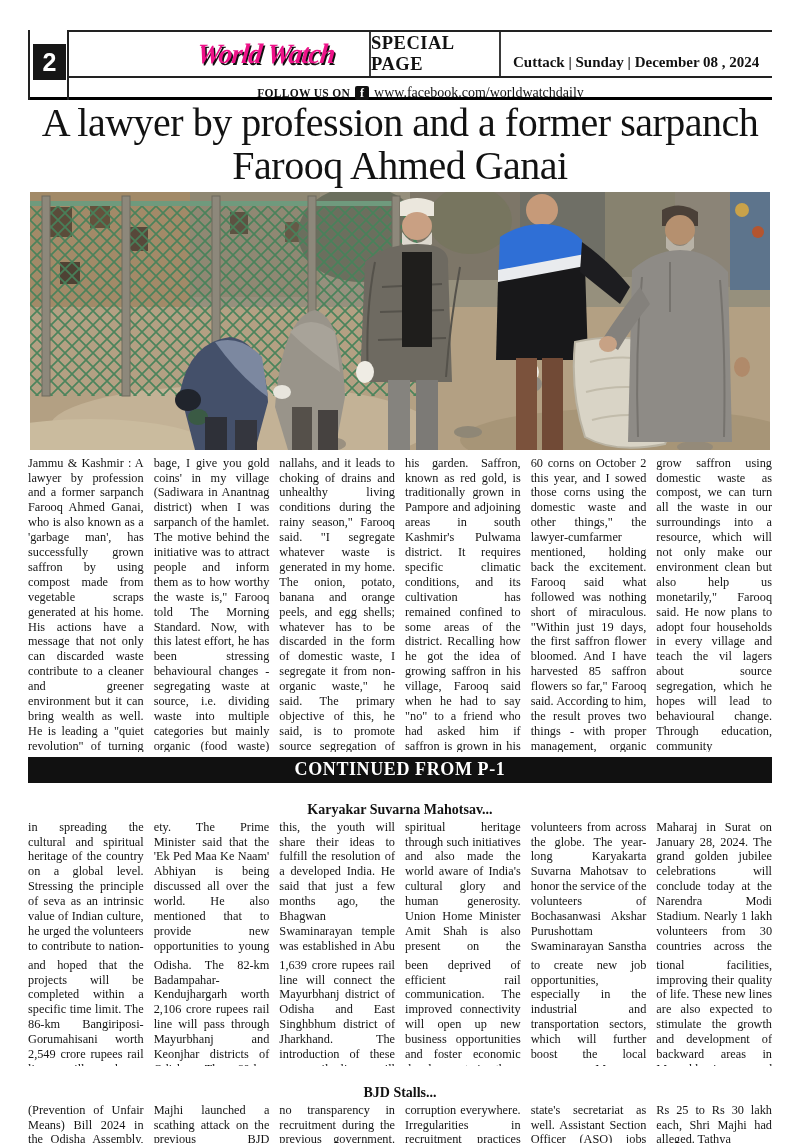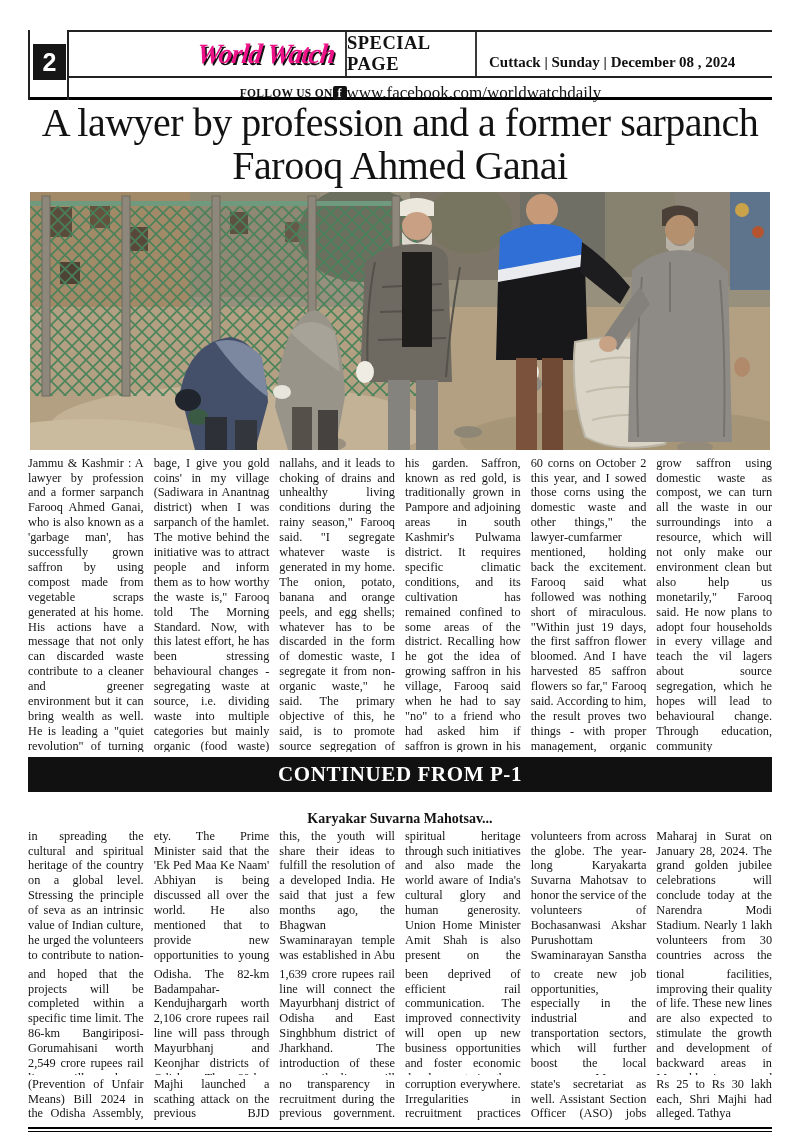--- a/index.html
+++ b/index.html
@@ -28,57 +28,57 @@
   .logo-cell { width: 276px; display: flex; align-items: center; justify-content: flex-end; padding-right: 10px; }
   .logo {
     font-family: "Liberation Serif", serif; font-style: italic; font-weight: bold;
     font-size: 28px; color: #ee1289; letter-spacing: -1px;
     text-shadow: 1.5px 1.5px 0 #111;
     transform: skewX(-6deg);
   }
   .special-cell {
     width: 132px; border-left: 2px solid #3a3a3a; border-right: 2px solid #3a3a3a;
     display: flex; align-items: center; justify-content: center;
-    font-weight: bold; font-size: 18.5px; letter-spacing: 0.5px;
+    font-weight: bold; font-size: 18.5px; letter-spacing: 0.5px; margin-left: 24px;
   }
   .date-cell { flex: 1; display: flex; align-items: flex-end; padding: 4px 0 5px 12px; font-weight: bold; font-size: 15px; }
   .follow-row {
     position: absolute; left: 41px; right: 0; top: 49px; height: 28px;
-    display: flex; align-items: center; justify-content: center; 
+    display: flex; align-items: center; justify-content: center; gap: 5px;
   }
   .follow-label { font-weight: bold; font-size: 11.5px; letter-spacing: 0.3px; }
   .fb-icon {
     width: 14px; height: 14px; background: #111; color: #fff; border-radius: 2px;
     display: inline-flex; align-items: center; justify-content: center;
     font-family: "Liberation Serif", serif; font-weight: bold; font-size: 12px; line-height: 1;
   }
-  .fb-url { font-size: 17px; font-weight: 500; }
+  .fb-url { font-size: 14px; font-weight: 500; }
 
   
   .headline {
     margin: 2px auto 4px auto; width: 744px; text-align: center;
     font-weight: normal; font-size: 40px; line-height: 1.07; letter-spacing: -0.5px;
   }
 
   
   .photo { width: 740px; height: 258px; margin: 2px auto 0 2px; display: block; background: #b7a68c; }
 
   
   .cols { display: flex; gap: 10px; margin-top: 6px; }
   .col {
     flex: 1; font-size: 12.3px; line-height: 14.9px; text-align: justify;
     word-spacing: -0.2px; color: #141414;
   }
   .main-cols { height: 296px; overflow: hidden; }
 
   
   .banner {
-    margin-top: 5px; height: 35px; background: #111; color: #fff;
+    margin-top: 5px; height: 26px; background: #111; color: #fff;
     display: flex; align-items: center; justify-content: center;
-    font-weight: bold; font-size: 21px; letter-spacing: 0.6px;
+    font-weight: bold; font-size: 18px; letter-spacing: 0.6px;
   }
   .section-title { text-align: center; font-weight: bold; font-size: 14px; margin-top: 19px; }
   .sec1 { height: 136px; overflow: hidden; margin-top: 2px; }
   .sec2 { height: 108px; overflow: hidden; margin-top: 2px; }
   .sec3 { height: 46px; overflow: hidden; margin-top: 2px; }
 
   .bottom-rule { margin-top: 4px; border-top: 2.5px solid #000; border-bottom: 1px solid #000; height: 5px; }
 </style>
 </head>
 <body>
@@ -228,20 +228,21 @@
 
   <div class="cols sec2">
     <div class="col">and hoped that the projects will be completed within a specific time limit. The 86-km Bangiriposi-Gorumahisani worth 2,549 crore rupees rail line will enhance connectivity within the Mayurbhanj district of</div>
     <div class="col">Odisha. The 82-km Badampahar-Kendujhargarh worth 2,106 crore rupees rail line will pass through Mayurbhanj and Keonjhar districts of Odisha. The 60-km Buramara-Chakulia worth</div>
     <div class="col">1,639 crore rupees rail line will connect the Mayurbhanj district of Odisha and East Singhbhum district of Jharkhand. The introduction of these new rail lines will bring immense benefits to local residents who have long</div>
     <div class="col">been deprived of efficient rail communication. The improved connectivity will open up new business opportunities and foster economic development in these regions. Additionally, the construction of the new lines is expected</div>
     <div class="col">to create new job opportunities, especially in the industrial and transportation sectors, which will further boost the local economy. Moreover, with enhanced rail transport, residents will gain better access to medical and educa-</div>
     <div class="col">tional facilities, improving their quality of life. These new lines are also expected to stimulate the growth and development of backward areas in Mayurbhanj and Keonjhar districts of Odisha. GNR</div>
   </div>
 
+  <div class="section-title">BJD Stalls...</div>
   <div class="cols sec3">
     <div class="col">(Prevention of Unfair Means) Bill 2024 in the Odisha Assembly, CM Shri</div>
     <div class="col">Majhi launched a scathing attack on the previous BJD Government.  There was</div>
     <div class="col">no transparency in recruitment during the previous government. There was</div>
     <div class="col">corruption everywhere. Irregularities in recruitment practices extended into the</div>
     <div class="col">state's secretariat as well. Assistant Section Officer (ASO) jobs were sold at</div>
     <div class="col">Rs 25 to Rs 30 lakh each, Shri Majhi had alleged. Tathya</div>
   </div>
 
   <div class="bottom-rule"></div>

